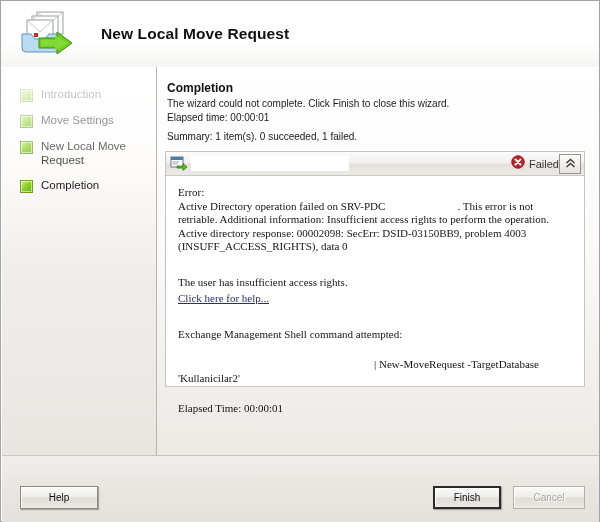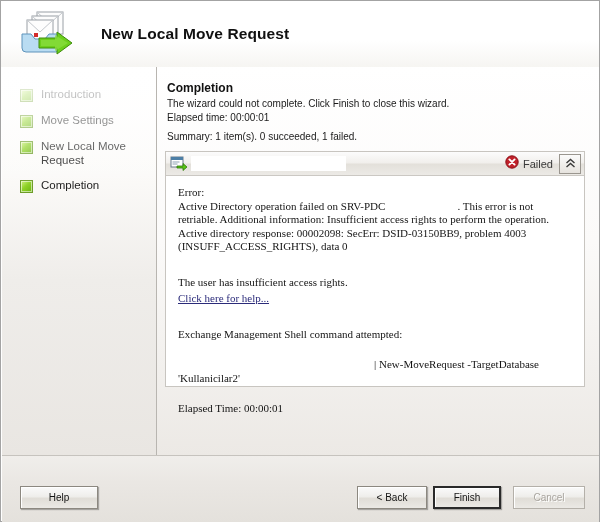--- a/index.html
+++ b/index.html
@@ -114,21 +114,20 @@
   #result-head-name {
     flex: 1 1 auto;
     height: 15px;
     margin-left: 3px; margin-right: 4px;
     background: #ffffff;
     max-width: 170px;
   }
   #result-head-spacer { flex: 1 1 auto; }
   #status-badge {
     display: flex; align-items: center;
-    margin-right: 6px;
   }
   #status-text {
     margin-left: 4px;
     font-size: 11px; color: #3a3a3a;
   }
   #collapse-button {
     width: 20px; height: 18px;
     margin-right: 3px;
     background: linear-gradient(to bottom, #fbfbfb, #e6e3de);
     border: 1px solid #9a968f;
@@ -310,18 +309,17 @@
           <div id="shell-cmd"><span id="shell-cmd-pad"></span><span>| New-MoveRequest -TargetDatabase 'Kullanicilar2'</span></div>
         </div>
 
         <div id="elapsed-block">Elapsed Time: 00:00:01</div>
       </div>
     </div>
   </div>
 
   <div id="footer">
     <div class="btn" id="help-button">Help</div>
-    <div class="btn" id="back-button">&lt; Back</div>
     <div class="btn" id="finish-button">Finish</div>
     <div class="btn" id="cancel-button">Cancel</div>
   </div>
 
 </div>
 
 </body></html>

